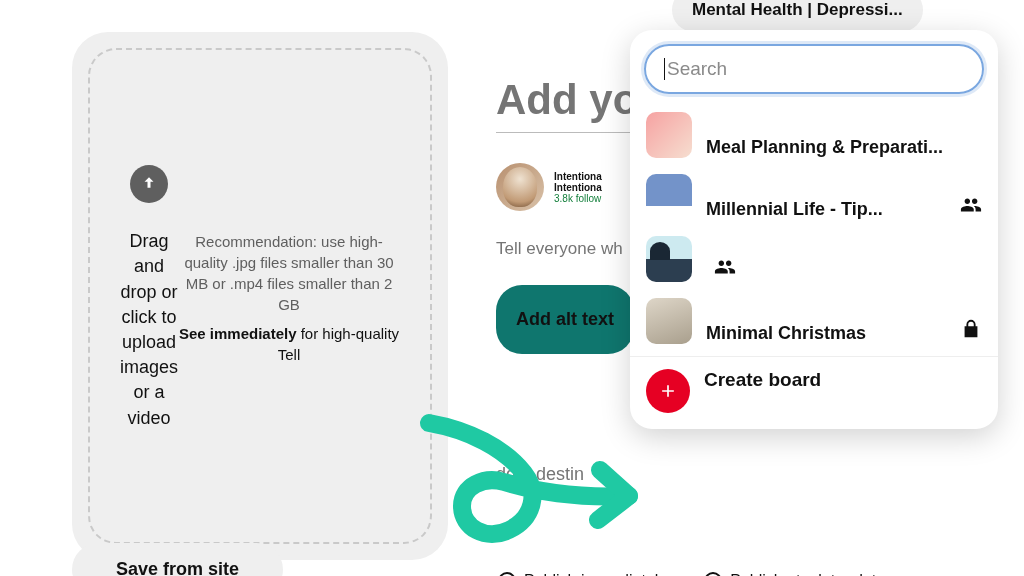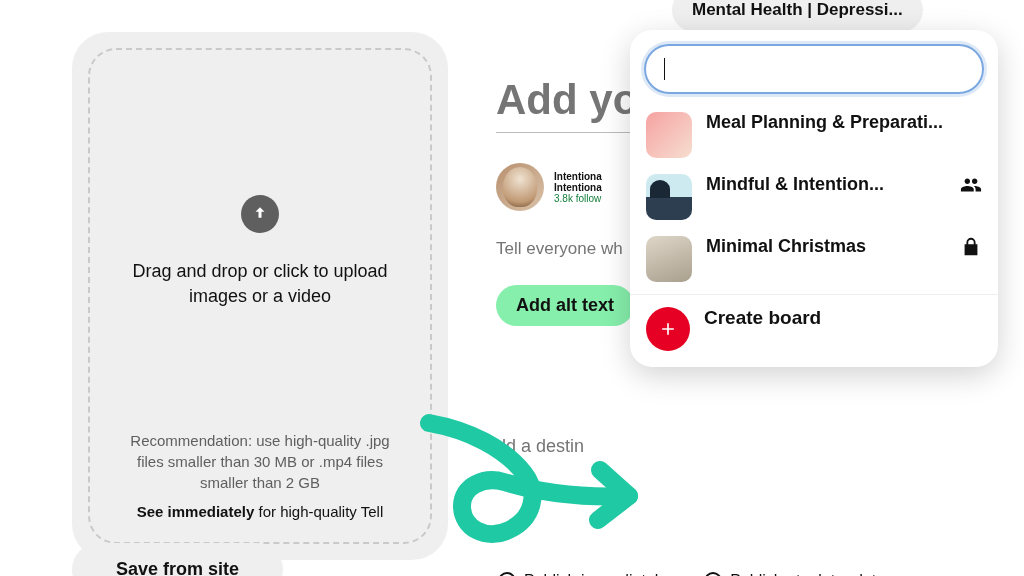--- a/index.html
+++ b/index.html
@@ -22,21 +22,21 @@
       background: #efefef;
       border-radius: 36px;
       padding: 16px;
     }
     .upload-dashed {
       width: 100%;
       height: 100%;
       border: 2px dashed #c9c9c9;
       border-radius: 28px;
       display: flex;
-      flex-direction: column;
+      flex-direction: row;
       align-items: center;
       justify-content: space-between;
       padding: 24px 30px 20px;
     }
     .upload-center {
       flex: 1;
       display: flex;
       flex-direction: column;
       align-items: center;
       justify-content: center;
@@ -114,24 +114,24 @@
       margin-top: 28px;
       border: none;
       font-size: 17px;
       color: #767676;
       background: transparent;
       width: 100%;
     }
     .alt-btn {
       display: inline-block;
       margin-top: 26px;
-      background: #86efac;
+      background: #0f766e;
       border: none;
       border-radius: 26px;
-      padding: 10px 20px;
+      padding: 24px 20px;
       font-size: 18px;
       font-weight: 600;
       color: #111;
       cursor: pointer;
     }
     .dest-input {
       margin-top: 110px;
       border: none;
       font-size: 18px;
       color: #767676;
@@ -186,21 +186,21 @@
       font-size: 19px;
       color: #111;
       background: transparent;
       width: 100%;
     }
     .search-box input::placeholder { color: #8a8a8a; }
 
     .board-list { padding: 2px 8px 4px; }
     .board-item {
       display: flex;
-      align-items: flex-start;
+      align-items: flex-end;
       padding: 8px 8px;
       cursor: pointer;
     }
     .thumb {
       width: 46px;
       height: 46px;
       border-radius: 10px;
       margin-right: 14px;
       flex-shrink: 0;
     }
@@ -342,30 +342,39 @@
   </div>
   <input class="dest-input" placeholder="dd a destin" style="">
 </div>
 
 <div class="top-pill">Mental Health | Depressi...</div>
 
 <div class="popover">
   <div class="search-wrap">
     <div class="search-box">
       <div class="caret"></div>
+      <input placeholder="Search" style="">
     </div>
   </div>
   <div class="board-list">
     <div class="board-item">
       <div class="thumb t1"></div>
       <div class="board-label">Meal Planning &amp; Preparati...</div>
     </div>
     <div class="board-item">
+      <div class="thumb t4"></div>
+      <div class="board-label">Millennial Life - Tip...</div>
+      <div class="board-icons">
+        <span><svg viewBox="0 0 24 24">
+              <path d="M16 11c1.66 0 3-1.34 3-3s-1.34-3-3-3-3 1.34-3 3 1.34 3 3 3zm-8 0c1.66 0 3-1.34 3-3S9.66 5 8 5 5 6.34 5 8s1.34 3 3 3zm0 2c-2.33 0-7 1.17-7 3.5V19h14v-2.5C15 14.17 10.33 13 8 13zm8 0c-.29 0-.62.02-.97.05 1.16.84 1.97 1.97 1.97 3.45V19h6v-2.5c0-2.33-4.67-3.5-7-3.5z"></path>
+            </svg></span>
+      </div>
+    </div>
+    <div class="board-item">
       <div class="thumb t5"></div>
-      <div class="board-label">Mindful &amp; Intention...</div>
       <div class="board-icons">
         <span><svg viewBox="0 0 24 24">
               <path d="M16 11c1.66 0 3-1.34 3-3s-1.34-3-3-3-3 1.34-3 3 1.34 3 3 3zm-8 0c1.66 0 3-1.34 3-3S9.66 5 8 5 5 6.34 5 8s1.34 3 3 3zm0 2c-2.33 0-7 1.17-7 3.5V19h14v-2.5C15 14.17 10.33 13 8 13zm8 0c-.29 0-.62.02-.97.05 1.16.84 1.97 1.97 1.97 3.45V19h6v-2.5c0-2.33-4.67-3.5-7-3.5z"></path>
             </svg></span>
       </div>
     </div>
     <div class="board-item">
       <div class="thumb t6"></div>
       <div class="board-label">Minimal Christmas</div>
       <div class="board-icons">

